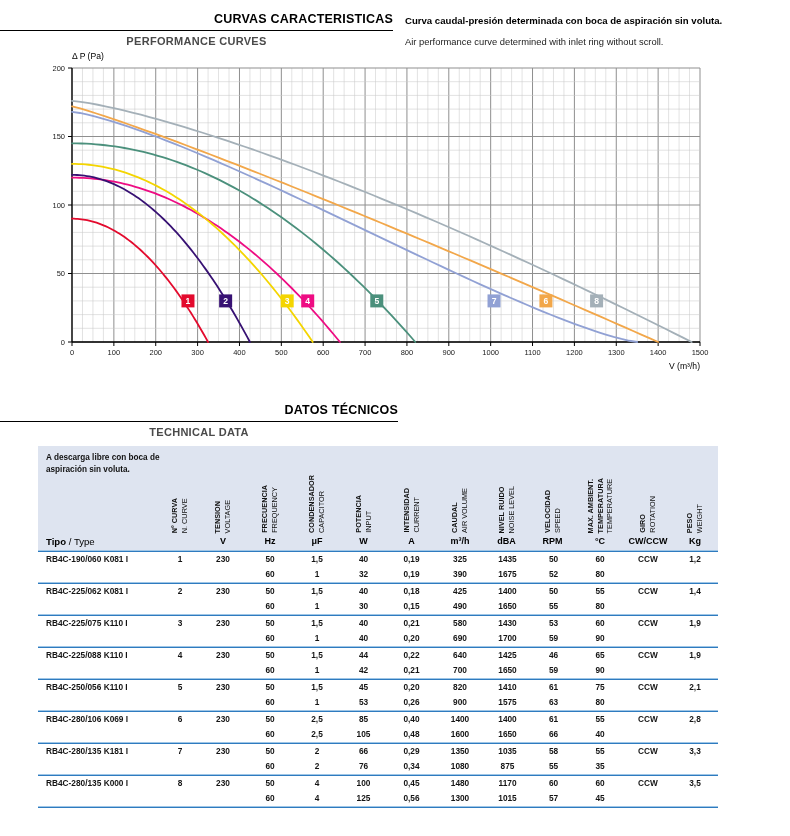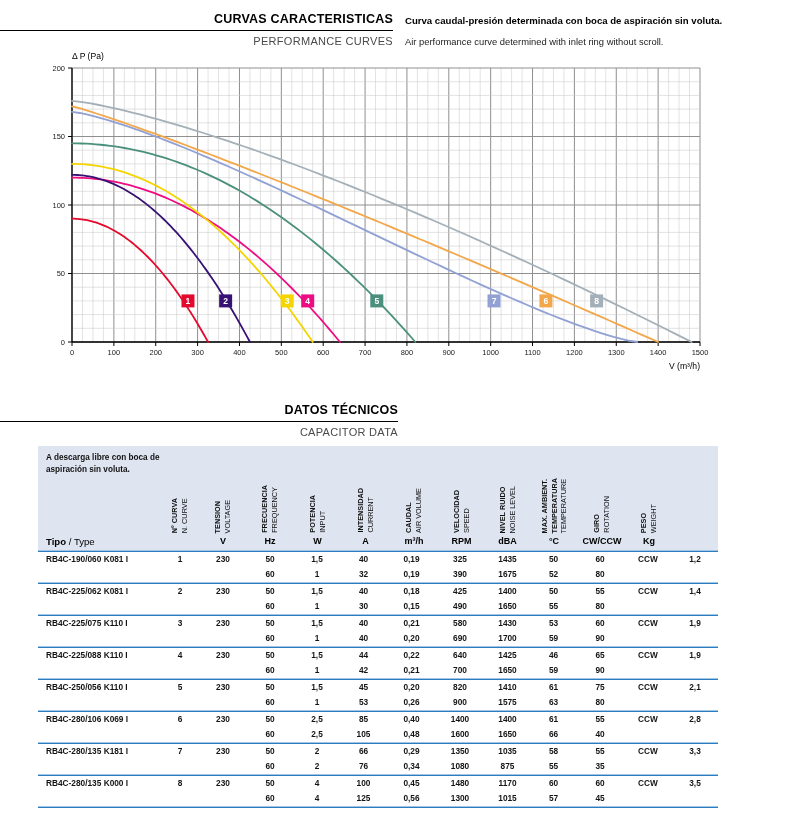--- a/index.html
+++ b/index.html
@@ -8,21 +8,21 @@
     position:relative; width:790px; height:836px; margin:0 auto;
     background:#fff; overflow:hidden;
     font-family:"Liberation Sans", sans-serif; color:#111;
   }
   
   .sec-head { position:absolute; left:0; }
   .sec-head .t1 {
     text-align:right; font-weight:700; font-size:12.5px; letter-spacing:.2px;
     padding-bottom:4px; border-bottom:1.6px solid #000; color:#000;
   }
-  .sec-head .t2 { text-align:right; font-size:11px; color:#4a4a4a; padding-top:4px; letter-spacing:.3px; }
+  .sec-head .t2 { text-align:center; font-size:11px; color:#4a4a4a; padding-top:4px; letter-spacing:.3px;font-weight:bold; }
   #head-curves { top:12px; width:393px; }
   #head-datos  { top:403px; width:398px; }
   .hdr-right { position:absolute; left:405px; top:15px; width:372px; }
   .hdr-right .d1 { font-size:9.6px; font-weight:700; color:#000; }
   .hdr-right .d2 { font-size:9.4px; margin-top:10px; color:#222; }
   
   #chart-svg { position:absolute; left:0; top:50px; }
   #chart-svg .tick { font-size:7.5px; fill:#181818; }
   #chart-svg .axis-title { font-size:8.6px; fill:#000; }
   #chart-svg .clbl { font-size:8.6px; font-weight:700; fill:#fff; }
@@ -231,21 +231,21 @@
         <text class="clbl" x="494.02" y="254" text-anchor="middle">7</text>
       </g>
       <g>
         <rect x="590.09" y="244.4" width="13" height="13" fill="#a4b0b8"></rect>
         <text class="clbl" x="596.59" y="254" text-anchor="middle">8</text>
       </g>
     </svg>
 
   <div class="sec-head" id="head-datos">
     <div class="t1">DATOS TÉCNICOS</div>
-    <div class="t2">CAPACITOR DATA</div>
+    <div class="t2">TECHNICAL DATA</div>
   </div>
 
   <div id="tech-table">
       <div class="thead">
         <div class="thc first" style="width:122px">
           <div class="note">
             <span class="nes">A descarga libre con boca de aspiración sin voluta.</span>
           </div>
           <div class="tipo"><b>Tipo</b> / Type</div>
         </div>
@@ -263,20 +263,27 @@
           </div>
           <div class="unit">V</div>
         </div>
         <div class="thc" style="width:48px">
           <div class="vwrap">
             <span class="ves">FRECUENCIA</span>
             <span class="ven">FREQUENCY</span>
           </div>
           <div class="unit">Hz</div>
         </div>
+        <div class="thc" style="width:46px">
+          <div class="vwrap">
+            <span class="ves">CONDENSADOR</span>
+            <span class="ven">CAPACITOR</span>
+          </div>
+          <div class="unit">μF</div>
+        </div>
         <div class="thc" style="width:47px">
           <div class="vwrap">
             <span class="ves">POTENCIA</span>
             <span class="ven">INPUT</span>
           </div>
           <div class="unit">W</div>
         </div>
         <div class="thc" style="width:49px">
           <div class="vwrap">
             <span class="ves">INTENSIDAD</span>
@@ -284,33 +291,33 @@
           </div>
           <div class="unit">A</div>
         </div>
         <div class="thc" style="width:48px">
           <div class="vwrap">
             <span class="ves">CAUDAL</span>
             <span class="ven">AIR VOLUME</span>
           </div>
           <div class="unit">m³/h</div>
         </div>
+        <div class="thc" style="width:45px">
+          <div class="vwrap">
+            <span class="ves">NIVEL RUIDO</span>
+            <span class="ven">NOISE LEVEL</span>
+          </div>
+          <div class="unit">dBA</div>
+        </div>
         <div class="thc" style="width:47px">
           <div class="vwrap">
             <span class="ves">VELOCIDAD</span>
             <span class="ven">SPEED</span>
           </div>
           <div class="unit">RPM</div>
-        </div>
-        <div class="thc" style="width:45px">
-          <div class="vwrap">
-            <span class="ves">NIVEL RUIDO</span>
-            <span class="ven">NOISE LEVEL</span>
-          </div>
-          <div class="unit">dBA</div>
         </div>
         <div class="thc" style="width:48px">
           <div class="vwrap">
             <span class="ves">MAX. AMBIENT.</span>
             <span class="ves">TEMPERATURA</span>
             <span class="ven">TEMPERATURE</span>
           </div>
           <div class="unit">°C</div>
         </div>
         <div class="thc" style="width:48px">

